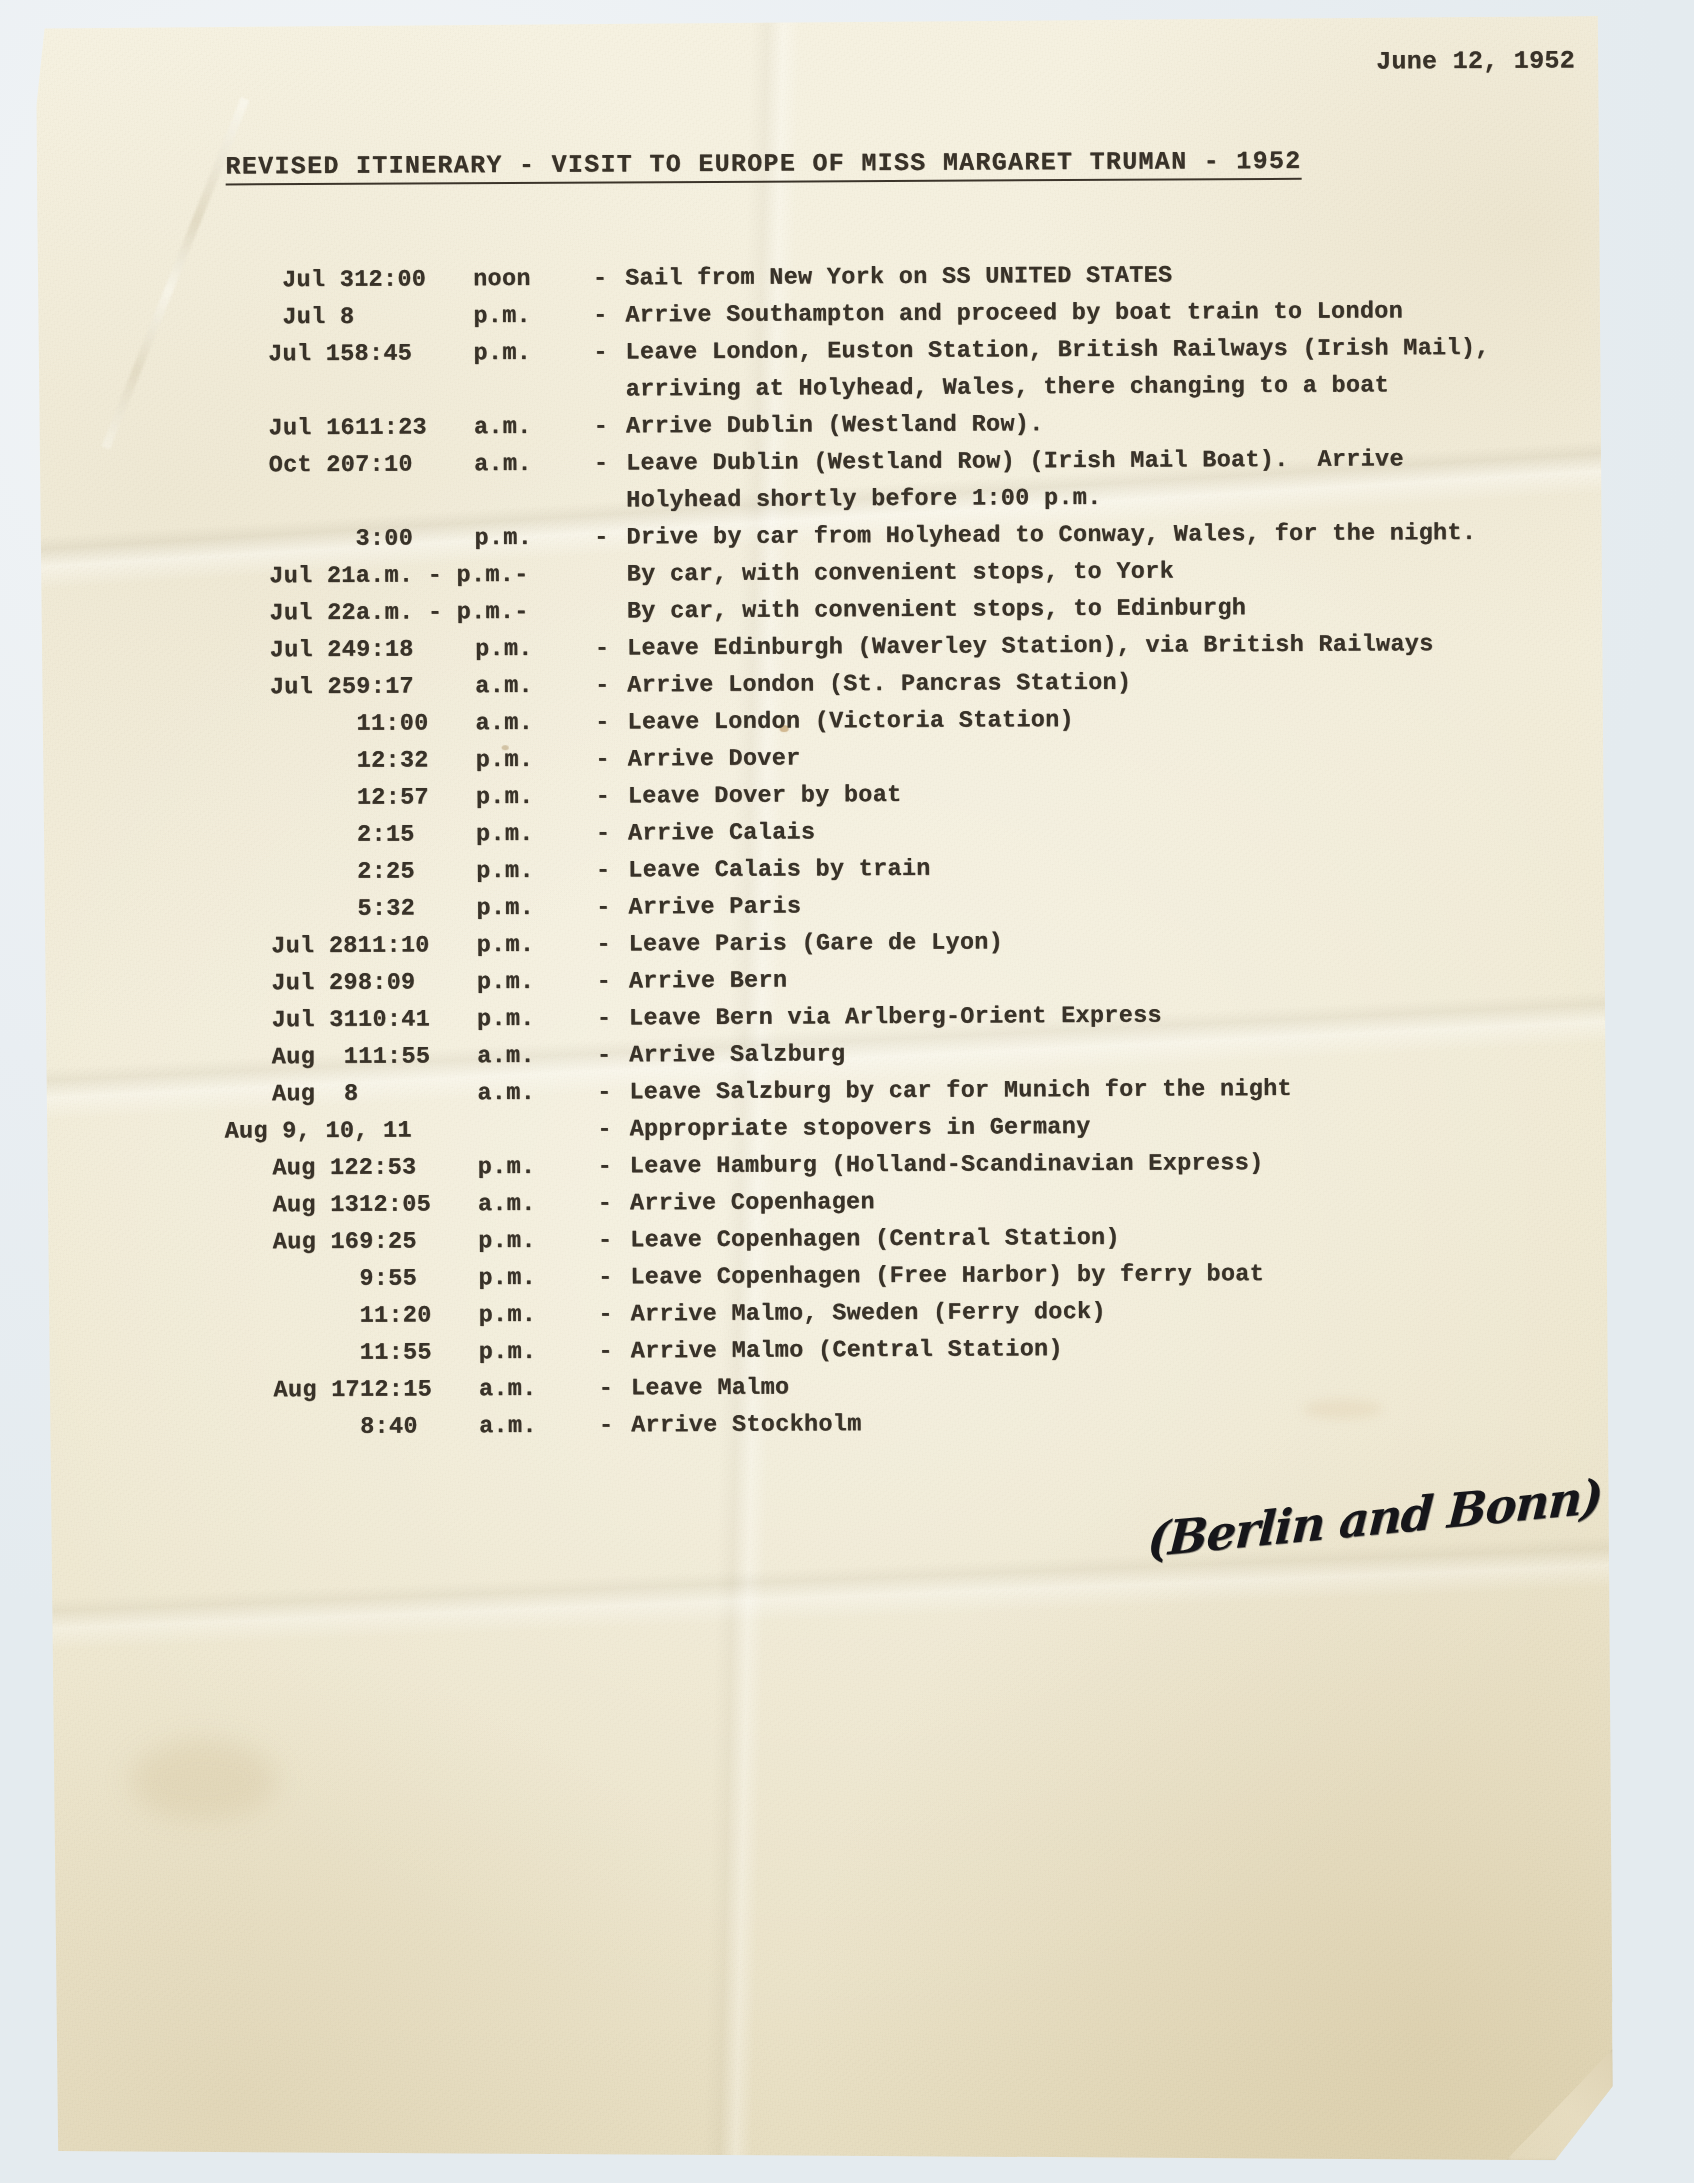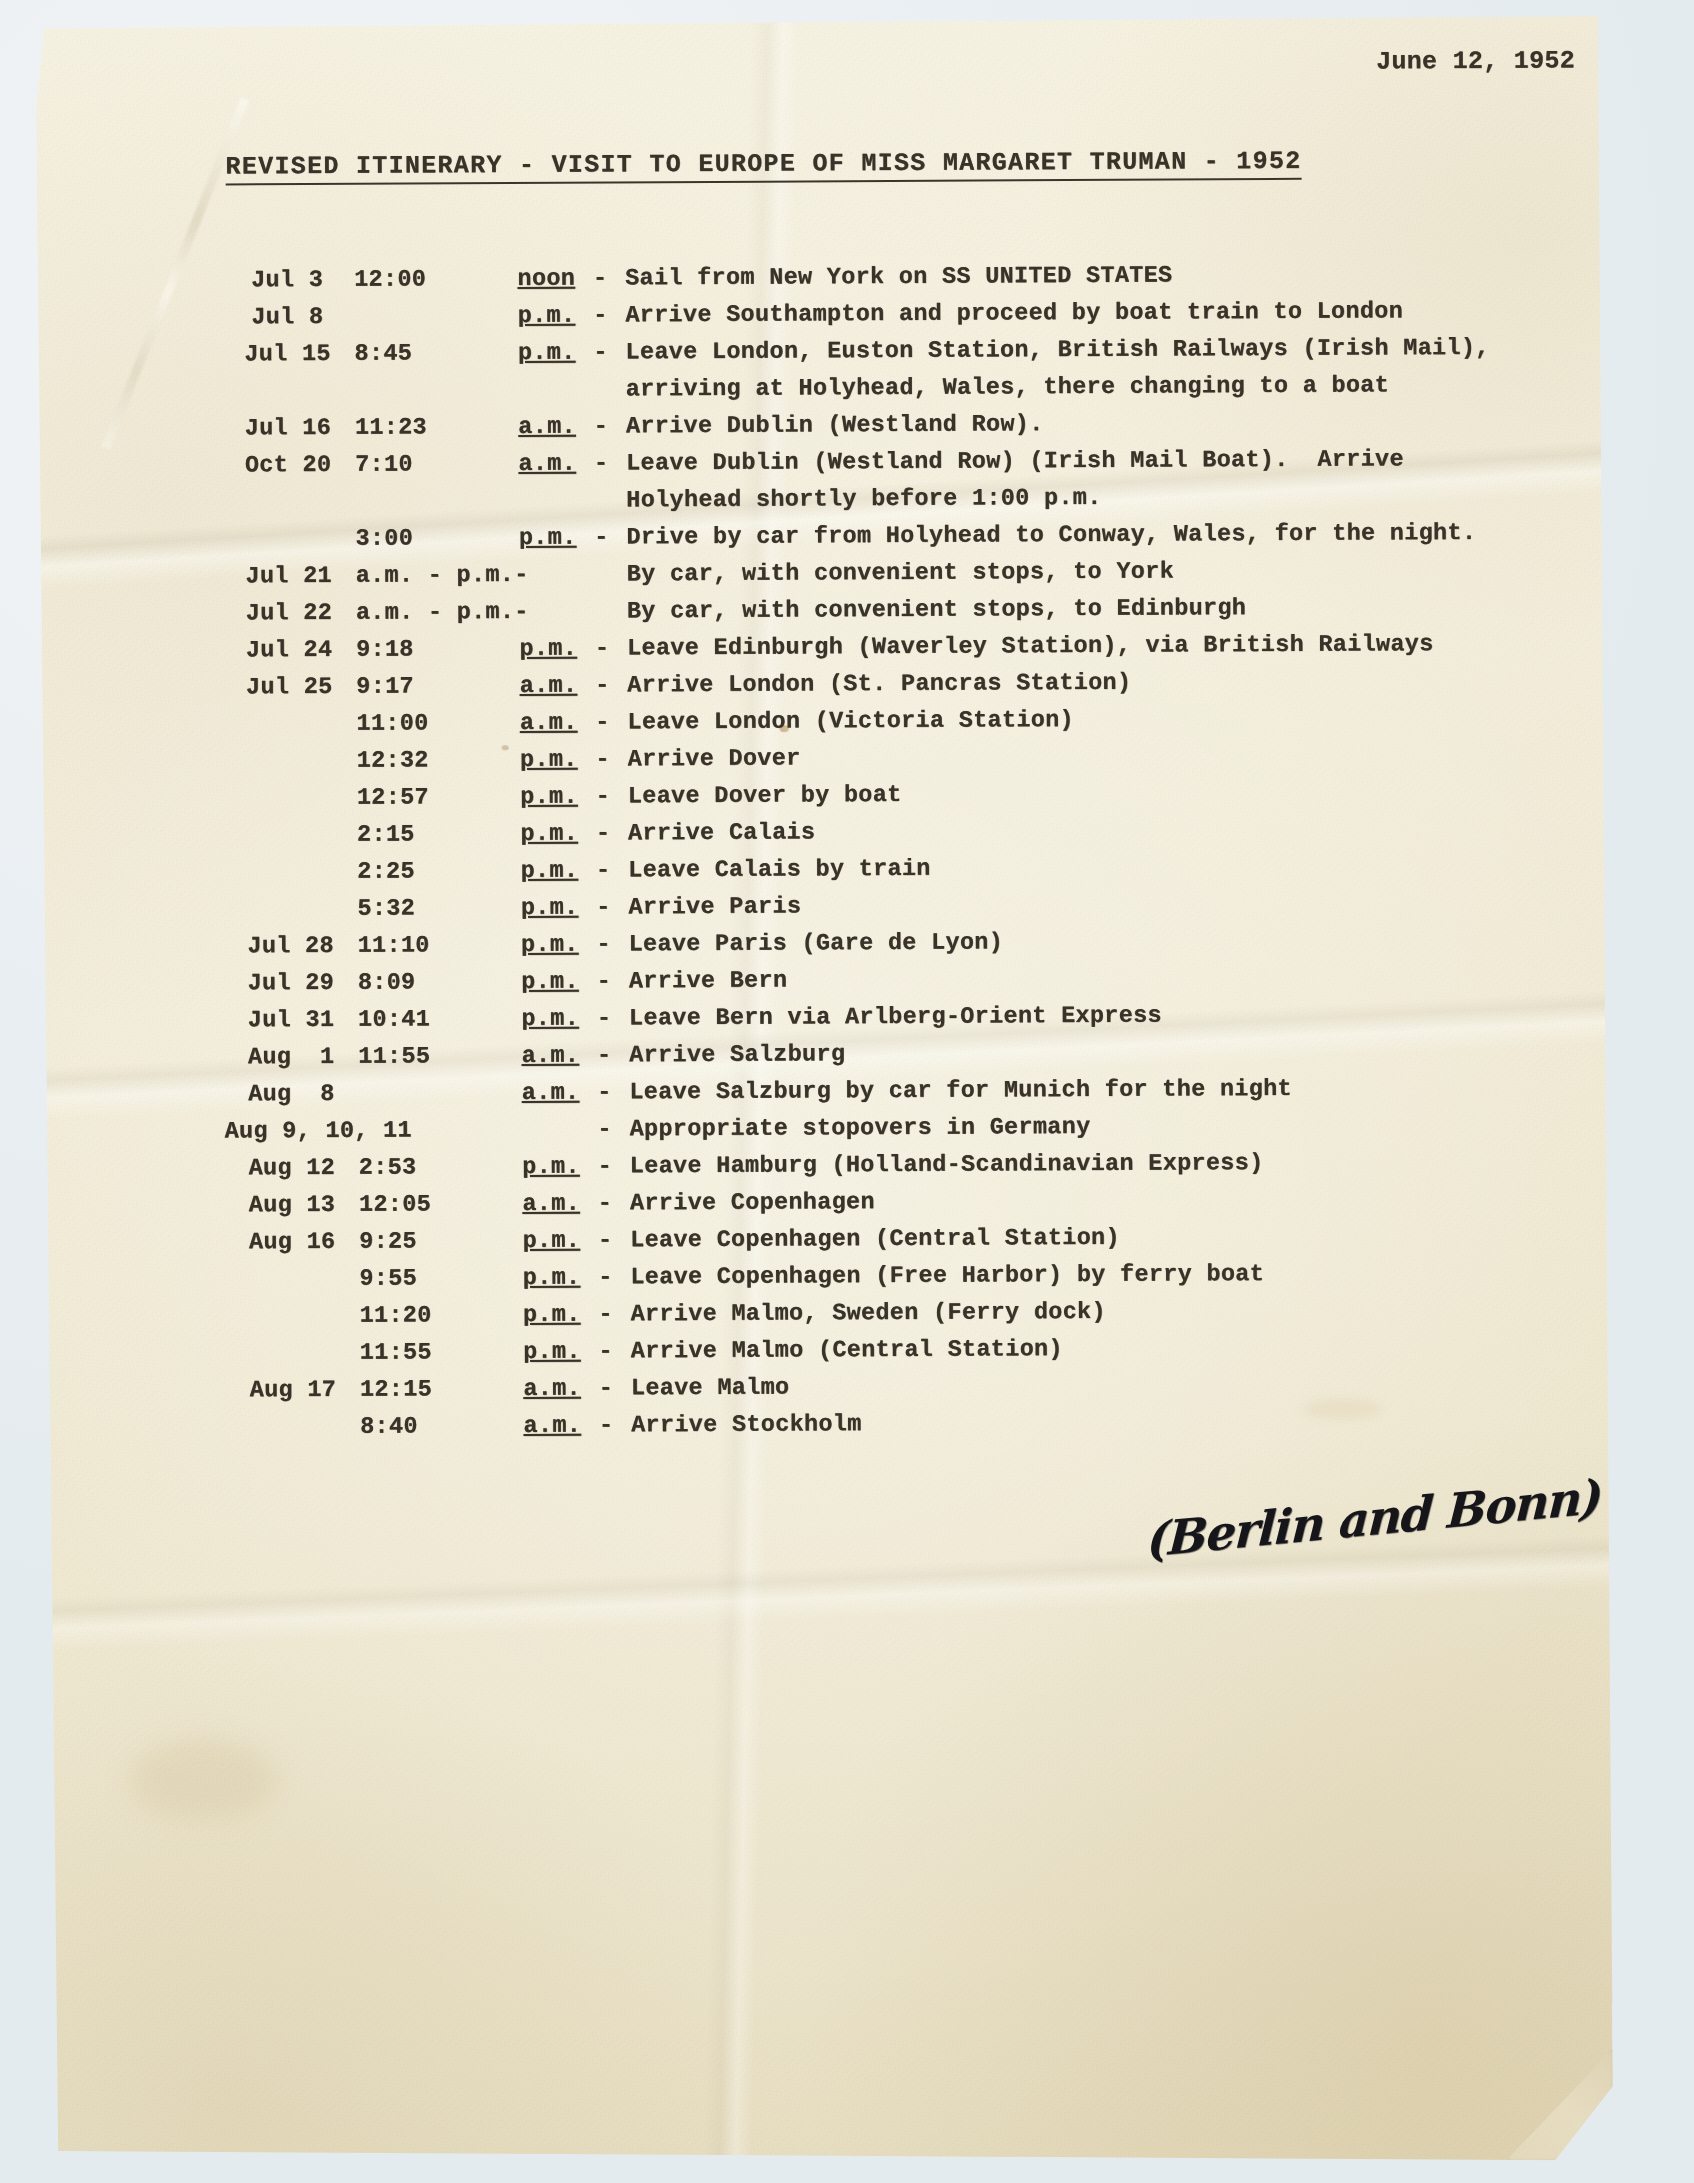--- a/index.html
+++ b/index.html
@@ -144,23 +144,23 @@
     top: 260px;
     border-collapse: collapse;
   }
   #itinerary-table td {
     padding: 0;
     vertical-align: top;
     font-size: 23.5px;
     line-height: 37px;
   }
 
-  td.col-date   { width: 134px; text-align: center;  padding-right: 4px; }
+  td.col-date   { width: 134px; text-align: right;  padding-right: 4px; }
   td.col-time   { width: 119px; text-align: left; }
-  td.col-mer    { width: 102px; text-align: right;  padding-left: 9.4px; text-decoration: underline; }
+  td.col-mer    { width: 102px; text-align: left;  padding-left: 9.4px; }
   td.col-dash   { width: 50px;  text-align: center; }
   td.col-desc   { text-align: left; padding-left: 2.7px; white-space: pre; }
 
   
   td.col-span3  { text-align: left; padding-left: 4px; white-space: pre; }
 
   tr.gap-big    td { padding-top: 28px; }
   tr.gap-small  td { padding-top: 0px; }
 
   

